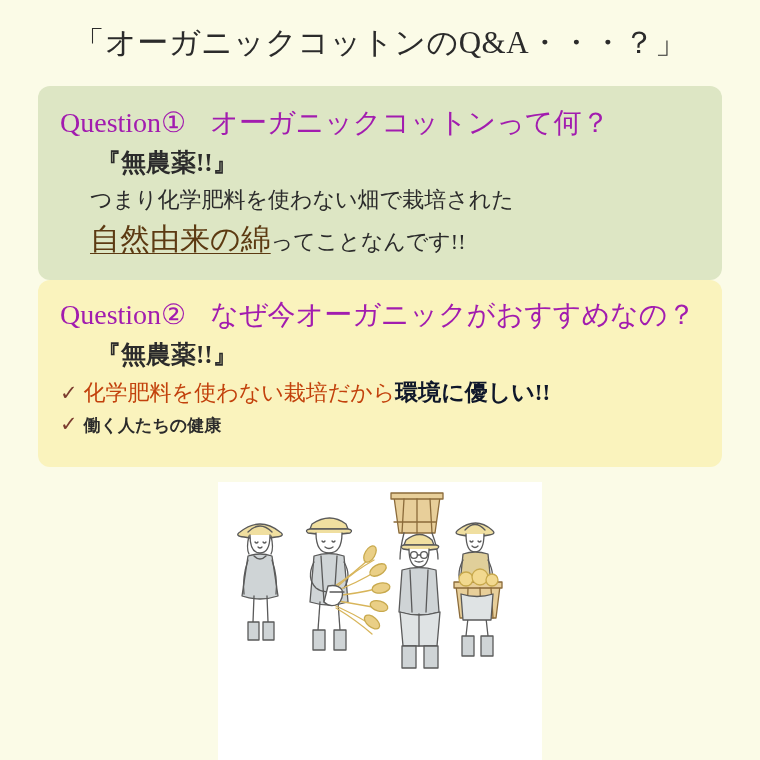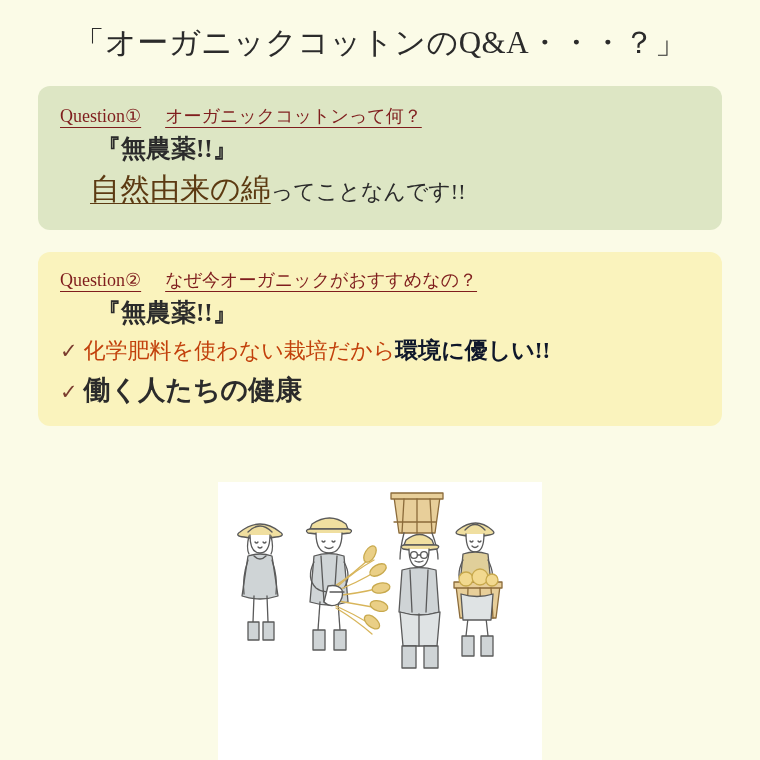--- a/index.html
+++ b/index.html
@@ -37,29 +37,27 @@
     margin: 0 38px;
     border-radius: 12px;
     box-sizing: border-box;
   }
   .card-green {
     margin-top: 22px;
     background: #dde6c4;
     padding: 18px 22px 20px 22px;
   }
   .card-yellow {
-    margin-top: 22px;
     background: #faf3bd;
-    padding: 16px 22px 18px 22px;
+    padding: 16px 22px 30px 22px;
   }
 
   .q-line {
-    font-size: 18px;
-    color: #7f1d1d;
-    text-decoration: underline;
+    font-size: 28px;
+    color: #a21caf;
     text-underline-offset: 5px;
     text-decoration-thickness: 1px;
     white-space: nowrap;
     display: inline-block;
   }
   .q-label {
     font-family: "Liberation Serif", "DejaVu Serif", serif;
   }
   .q-gap { display:inline-block; width: 24px; }
 
@@ -114,21 +112,21 @@
     color: #c2410c;
   }
   .green-strong {
     color: #0f172a;
     font-weight: bold;
     font-size: 23px;
   }
   .dark-strong {
     color: #2b2b2b;
     font-weight: bold;
-    font-size: 27px;
+    font-size: 17px;
   }
 
   
   .illo-wrap {
     position: absolute;
     left: 218px;
     top: 482px;
     width: 324px;
     height: 278px;
     background: #ffffff;
@@ -142,20 +140,21 @@
 
 <div class="page">
 
   <div class="title">「オーガニックコットンのQ&amp;A・・・？」</div>
 
   <div class="card card-green">
     <div class="q-line">
       <span class="q-label">Question①</span><span class="q-gap"></span><span>オーガニックコットンって何？</span>
     </div>
     <div class="bold-quote">『無農薬!!』</div>
+    <div class="body-line">つまり化学肥料を使わない畑で栽培された</div>
     <div class="body-line2">
       <span class="hl-brown">自然由来の綿</span><span>ってことなんです!!</span>
     </div>
   </div>
 
   <div class="card card-yellow">
     <div class="q-line">
       <span class="q-label">Question②</span><span class="q-gap"></span><span>なぜ今オーガニックがおすすめなの？</span>
     </div>
     <div class="bold-quote">『無農薬!!』</div>

